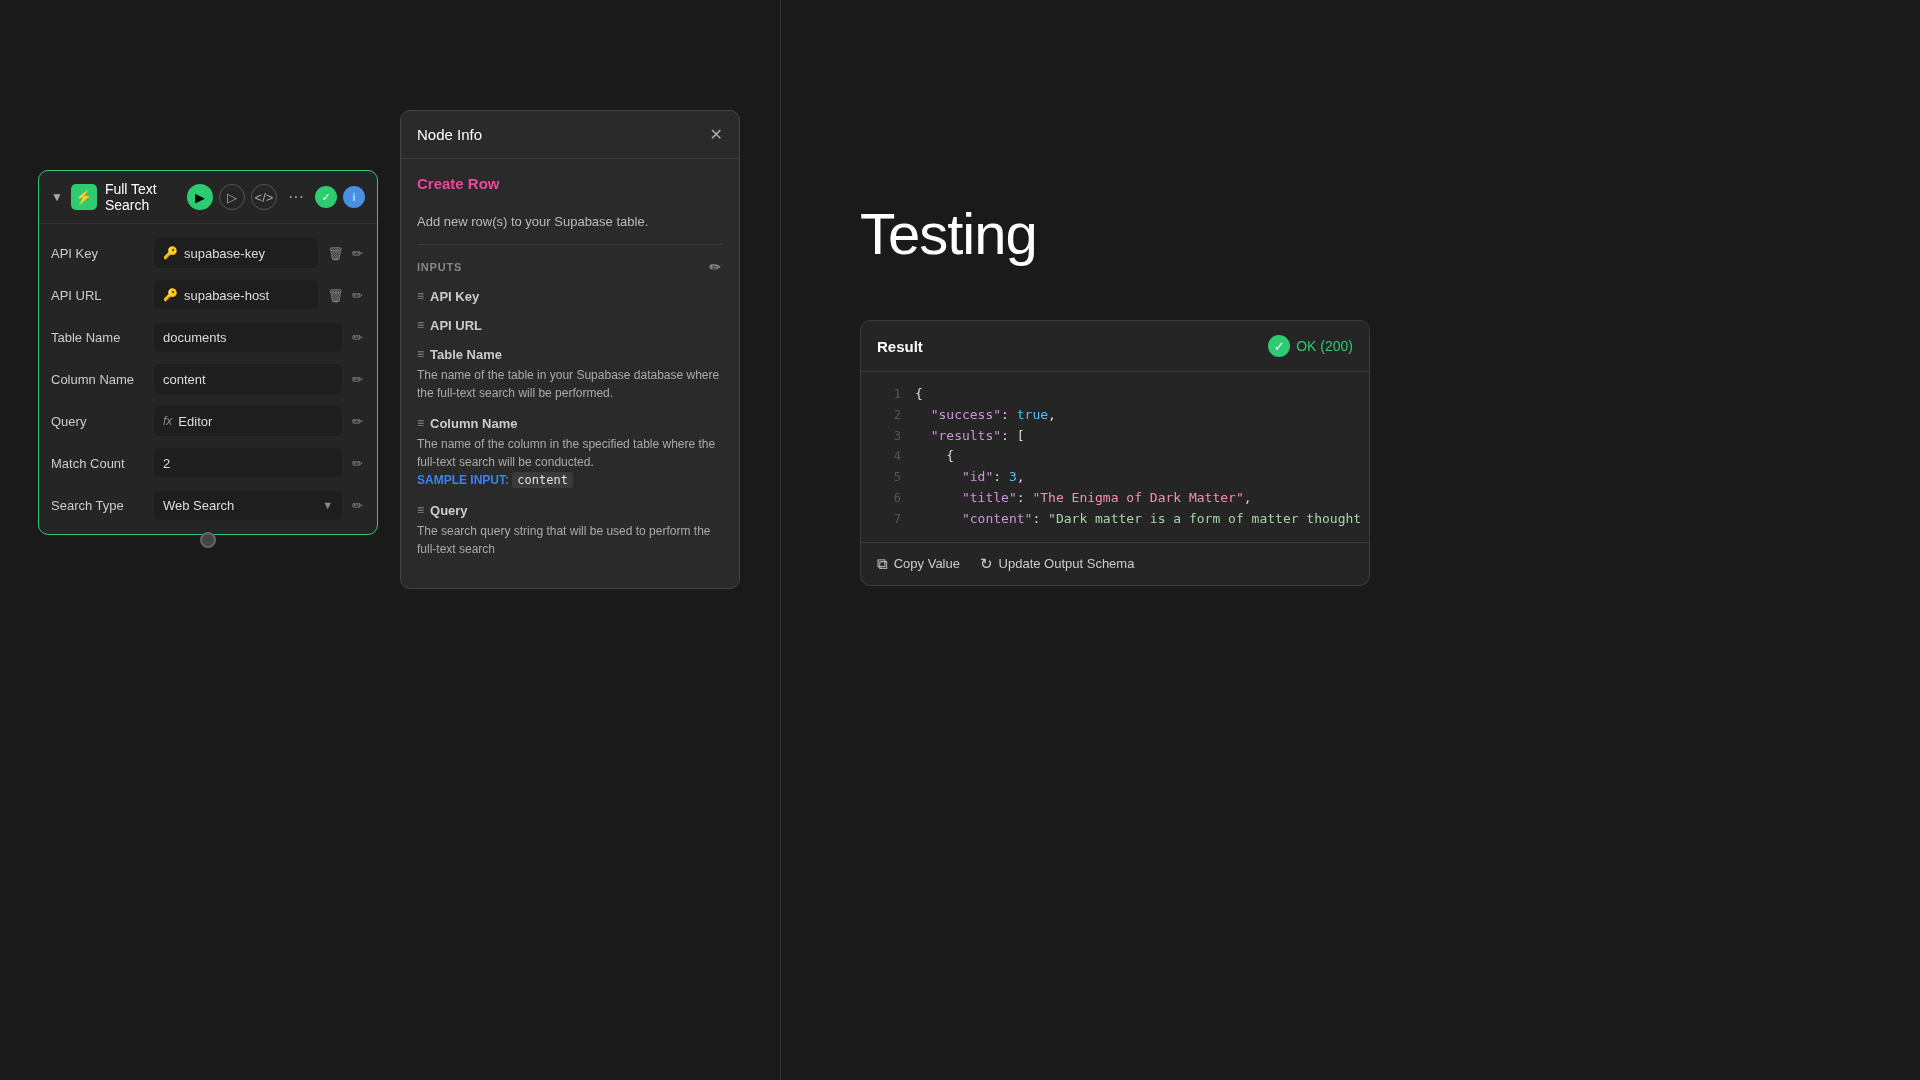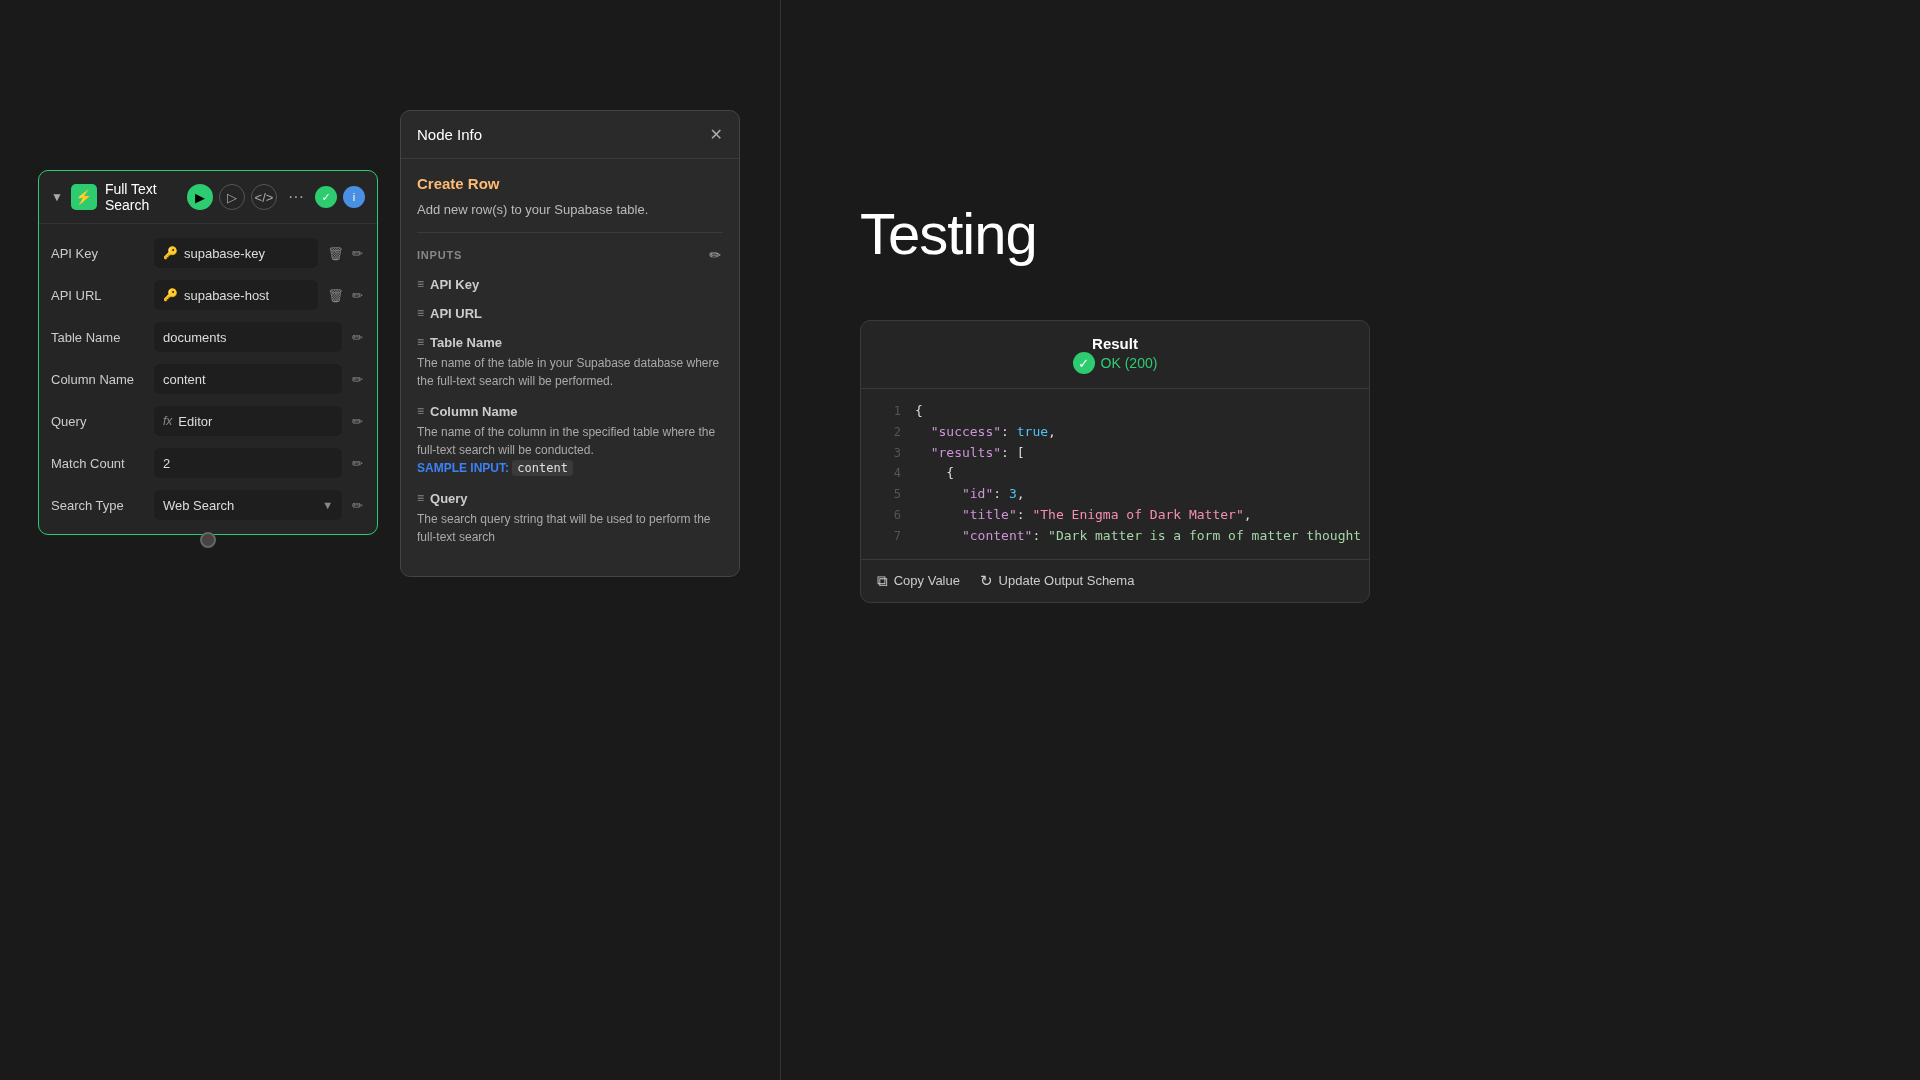--- a/index.html
+++ b/index.html
@@ -205,24 +205,24 @@
       font-size: 16px;
     }
 
     .ni-body {
       padding: 16px;
       max-height: 640px;
       overflow-y: auto;
     }
 
     .ni-section-title {
-      color: #fdba74;
+      color: #ec4899;
       font-size: 15px;
       font-weight: 600;
-      margin-bottom: 8px;
+      margin-bottom: 20px;
     }
 
     .ni-section-desc {
       color: #bbb;
       font-size: 13px;
       line-height: 1.5;
       margin-bottom: 10px;
     }
 
     .ni-divider {
@@ -300,21 +300,20 @@
       border: 1px solid #3a3a3a;
       overflow: hidden;
     }
 
     .result-header {
       display: flex;
       align-items: center;
       justify-content: space-between;
       padding: 14px 16px;
       border-bottom: 1px solid #3a3a3a;
-      flex-direction: column;
     }
 
     .result-title {
       color: #fff;
       font-size: 15px;
       font-weight: 600;
     }
 
     .result-status {
       display: flex;

